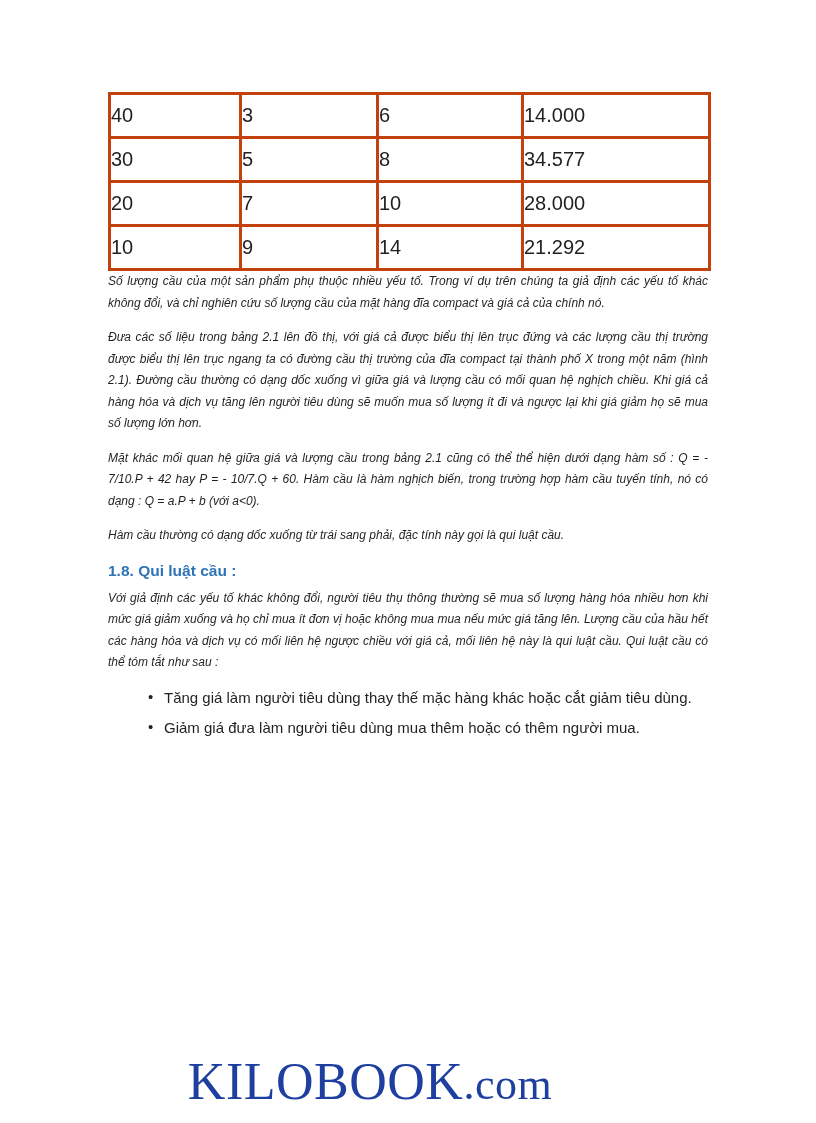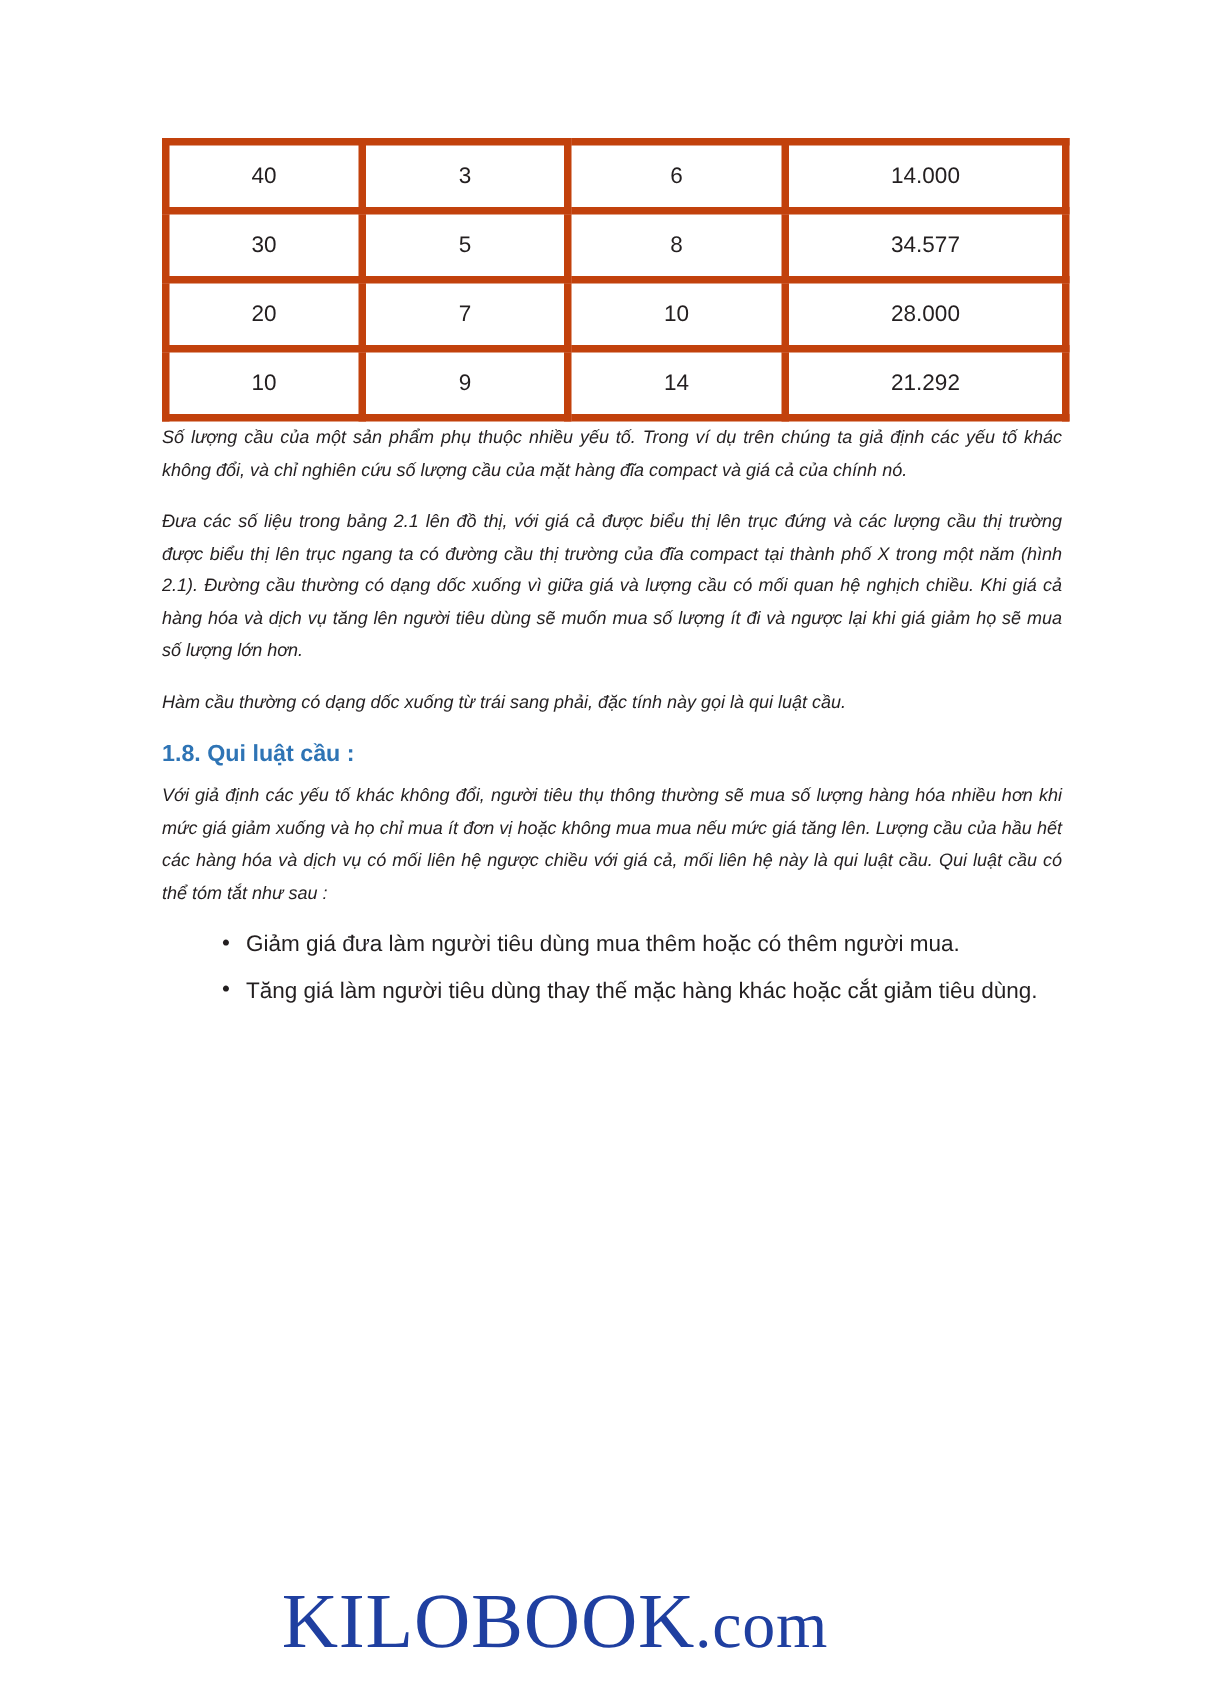--- a/index.html
+++ b/index.html
@@ -29,25 +29,24 @@
     width: 600px;
   }
 
   
   table.data-table {
     border-collapse: collapse;
     width: 600px;
     table-layout: fixed;
   }
   table.data-table td {
-    border: 5px solid #c2410c;
+    border: 3px solid #c2410c;
     height: 41px;
-    text-align: center;
     vertical-align: middle;
-    font-size: 15px;
+    font-size: 20px;
     color: #231f20;
     padding: 0;
   }
   table.data-table col.c1 { width: 131px; }
   table.data-table col.c2 { width: 137px; }
   table.data-table col.c3 { width: 145px; }
   table.data-table col.c4 { width: 187px; }
 
   
   p.para {
@@ -143,29 +142,30 @@
           <td>10</td>
           <td>9</td>
           <td>14</td>
           <td>21.292</td>
         </tr>
       </tbody>
     </table>
 
     <p class="para first-para">Số lượng cầu của một sản phẩm phụ thuộc nhiều yếu tố. Trong ví dụ trên chúng ta giả định các yếu tố khác không đổi, và chỉ nghiên cứu số lượng cầu của mặt hàng đĩa compact và giá cả của chính nó.</p>
     <p class="para">Đưa các số liệu trong bảng 2.1 lên đồ thị, với giá cả được biểu thị lên trục đứng và các lượng cầu thị trường được biểu thị lên trục ngang ta có đường cầu thị trường của đĩa compact tại thành phố X trong một năm (hình 2.1). Đường cầu thường có dạng dốc xuống vì giữa giá và lượng cầu có mối quan hệ nghịch chiều. Khi giá cả hàng hóa và dịch vụ tăng lên người tiêu dùng sẽ muốn mua số lượng ít đi và ngược lại khi giá giảm họ sẽ mua số lượng lớn hơn.</p>
+    <p class="para">Mặt khác mối quan hệ giữa giá và lượng cầu trong bảng 2.1 cũng có thể thể hiện dưới dạng hàm số : Q = - 7/10.P + 42 hay P = - 10/7.Q + 60. Hàm cầu là hàm nghịch biến, trong trường hợp hàm cầu tuyến tính, nó có dạng : Q = a.P + b (với a&lt;0).</p>
     <p class="para">Hàm cầu thường có dạng dốc xuống từ trái sang phải, đặc tính này gọi là qui luật cầu.</p>
 
     <h2 class="section-heading">1.8. Qui luật cầu :</h2>
 
     <p class="para">Với giả định các yếu tố khác không đổi, người tiêu thụ thông thường sẽ mua số lượng hàng hóa nhiều hơn khi mức giá giảm xuống và họ chỉ mua ít đơn vị hoặc không mua mua nếu mức giá tăng lên. Lượng cầu của hầu hết các hàng hóa và dịch vụ có mối liên hệ ngược chiều với giá cả, mối liên hệ này là qui luật cầu. Qui luật cầu có thể tóm tắt như sau :</p>
 
     <ul class="bullets">
+      <li>Tăng giá làm người tiêu dùng thay thế mặc hàng khác hoặc cắt giảm tiêu dùng.</li>
       <li>Giảm giá đưa làm người tiêu dùng mua thêm hoặc có thêm người mua.</li>
-      <li>Tăng giá làm người tiêu dùng thay thế mặc hàng khác hoặc cắt giảm tiêu dùng.</li>
     </ul>
 
   </div>
 
   <div class="footer-logo">
     <span>KILOBOOK</span><span class="dotcom">.com</span>
   </div>
 </div>
 
 </body></html>

